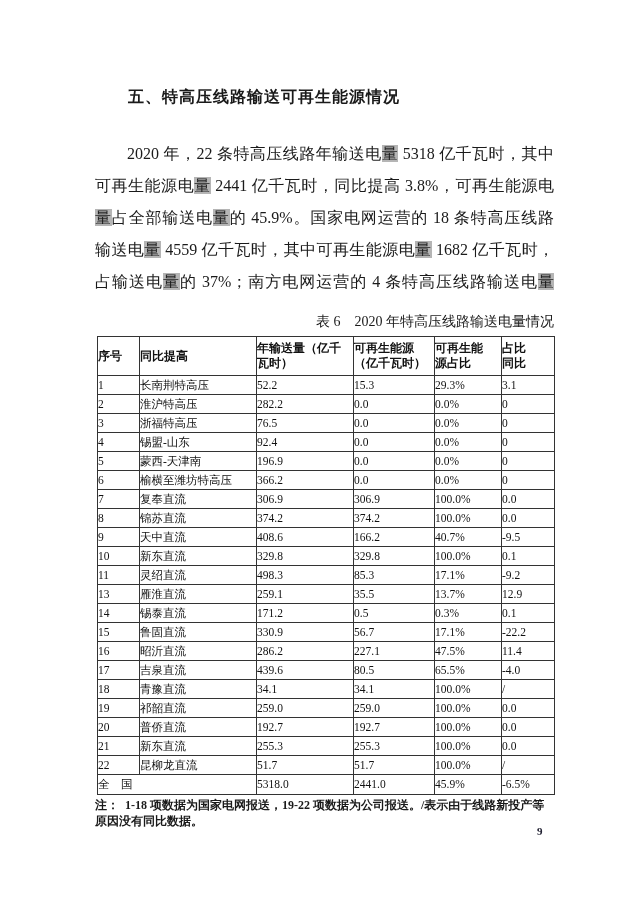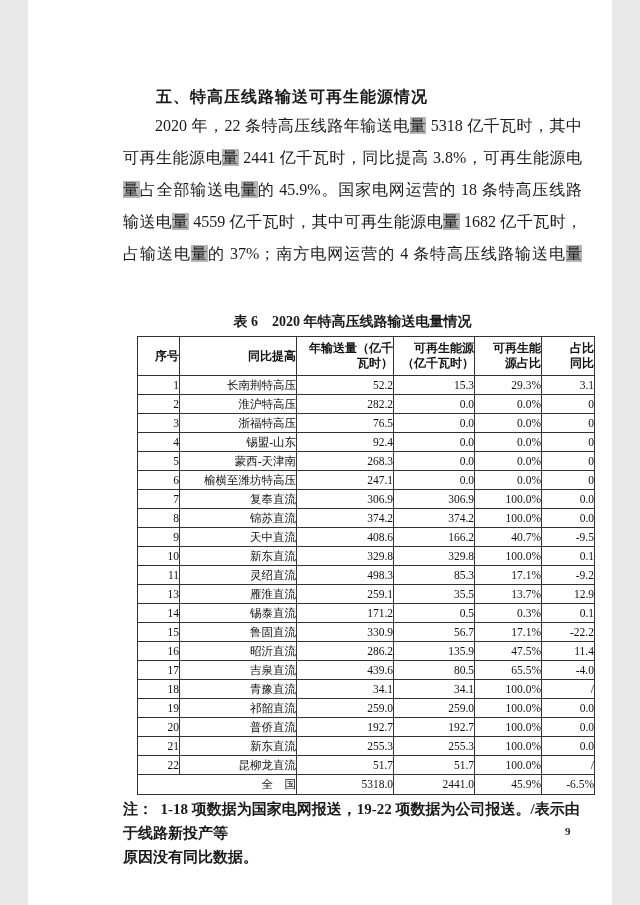--- a/index.html
+++ b/index.html
@@ -1,48 +1,48 @@
 <!DOCTYPE html>
 <html style="--hl: #b5b5b5;"><head>
 <meta charset="utf-8">
 <style>
   html,body{margin:0;padding:0;background:#e8e8e8;}
   .page{
-    position:relative;width:584px;height:905px;background:#ffffff;
+    position:relative;width:640px;height:905px;background:#ffffff;
     font-family:"Liberation Serif","DejaVu Serif",serif;color:#1a1a1a;
     overflow:hidden;margin:0 auto;
   }
   .heading{
     position:absolute;top:87px;left:128px;margin:0;
     font-size:16px;font-weight:700;line-height:20px;letter-spacing:1px;
   }
   .para{position:absolute;top:110px;left:95px;width:459px;font-size:16px;}
   .para .line{height:32px;line-height:32px;white-space:nowrap;}
   .para .justify{text-align:justify;text-align-last:justify;white-space:normal;}
-  .para .indent{text-indent:32px;}
+  .para .indent{text-indent:32px;margin-top:28px;}
   .hl{background:var(--hl,#b5b5b5);}
   .table-title{
-    position:absolute;top:312px;left:95px;width:459px;text-align:center;
-    font-size:14px;font-weight:700;line-height:20px;white-space:pre-wrap;
+    position:absolute;top:312px;left:95px;width:459px;text-align:right;
+    font-size:14px;font-weight:400;line-height:20px;white-space:pre-wrap;
   }
   table.data-table{
     position:absolute;top:336px;left:97px;width:457px;
     border-collapse:collapse;table-layout:fixed;
-    font-size:11.5px;text-align:right;color:#111;margin-left:12px;
+    font-size:11.5px;text-align:left;color:#111;
   }
   .data-table th,.data-table td{border:1px solid #333;padding:0;overflow:hidden;}
   .data-table th{
     font-size:12px;font-weight:700;white-space:pre-line;
     height:38px;line-height:15px;vertical-align:middle;
   }
   .data-table td{height:18px;line-height:18px;}
   .data-table tr.total td{font-weight:400;height:19px;line-height:19px;}
   .note{
     position:absolute;top:797px;left:95px;width:463px;
-    font-size:15px;font-weight:700;line-height:24px;white-space:pre-wrap;
+    font-size:12px;font-weight:700;line-height:16px;white-space:pre-wrap;
   }
   .page-number{
     position:absolute;top:825px;left:537px;
     font-size:11px;font-weight:700;color:#223;
   }
 </style>
 </head>
 <body>
 
 <div class="page">
@@ -111,29 +111,29 @@
           <td>4</td>
           <td>锡盟-山东</td>
           <td>92.4</td>
           <td>0.0</td>
           <td>0.0%</td>
           <td>0</td>
         </tr>
         <tr>
           <td>5</td>
           <td>蒙西-天津南</td>
-          <td>268.3</td>
+          <td>196.9</td>
           <td>0.0</td>
           <td>0.0%</td>
           <td>0</td>
         </tr>
         <tr>
           <td>6</td>
           <td>榆横至潍坊特高压</td>
-          <td>247.1</td>
+          <td>366.2</td>
           <td>0.0</td>
           <td>0.0%</td>
           <td>0</td>
         </tr>
         <tr>
           <td>7</td>
           <td>复奉直流</td>
           <td>306.9</td>
           <td>306.9</td>
           <td>100.0%</td>
@@ -192,21 +192,21 @@
           <td>鲁固直流</td>
           <td>330.9</td>
           <td>56.7</td>
           <td>17.1%</td>
           <td>-22.2</td>
         </tr>
         <tr>
           <td>16</td>
           <td>昭沂直流</td>
           <td>286.2</td>
-          <td>135.9</td>
+          <td>227.1</td>
           <td>47.5%</td>
           <td>11.4</td>
         </tr>
         <tr>
           <td>17</td>
           <td>吉泉直流</td>
           <td>439.6</td>
           <td>80.5</td>
           <td>65.5%</td>
           <td>-4.0</td>

